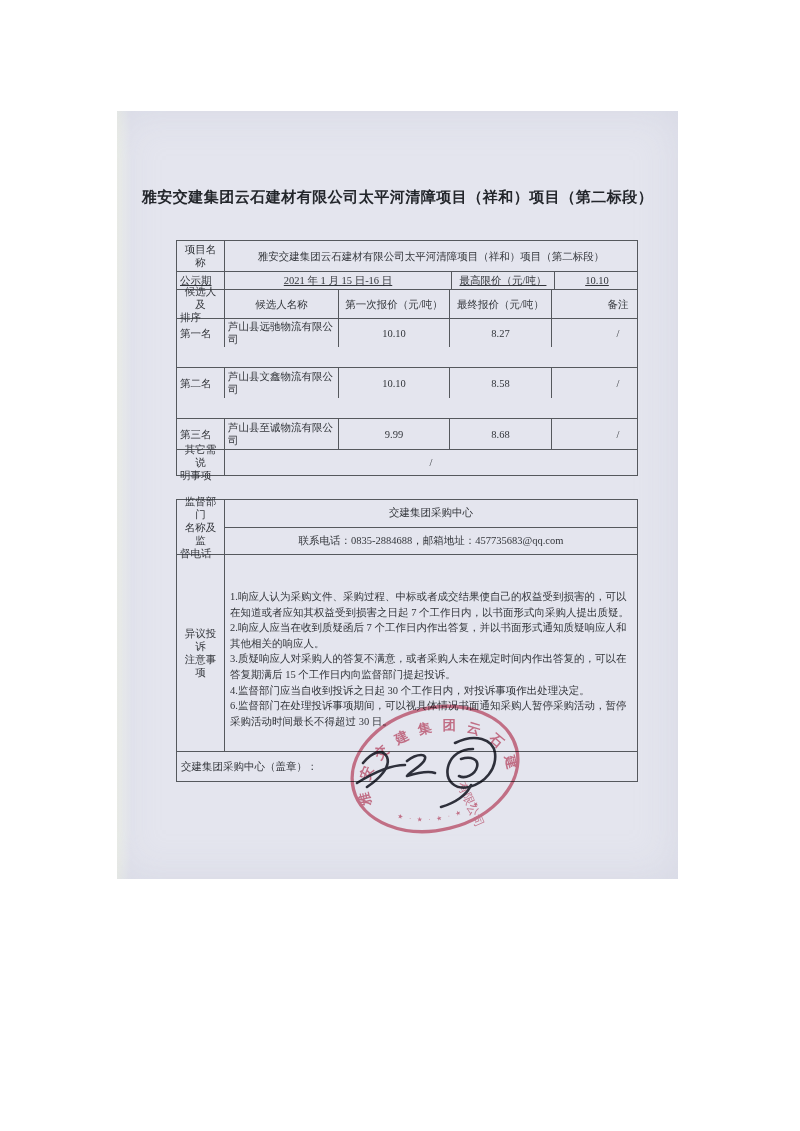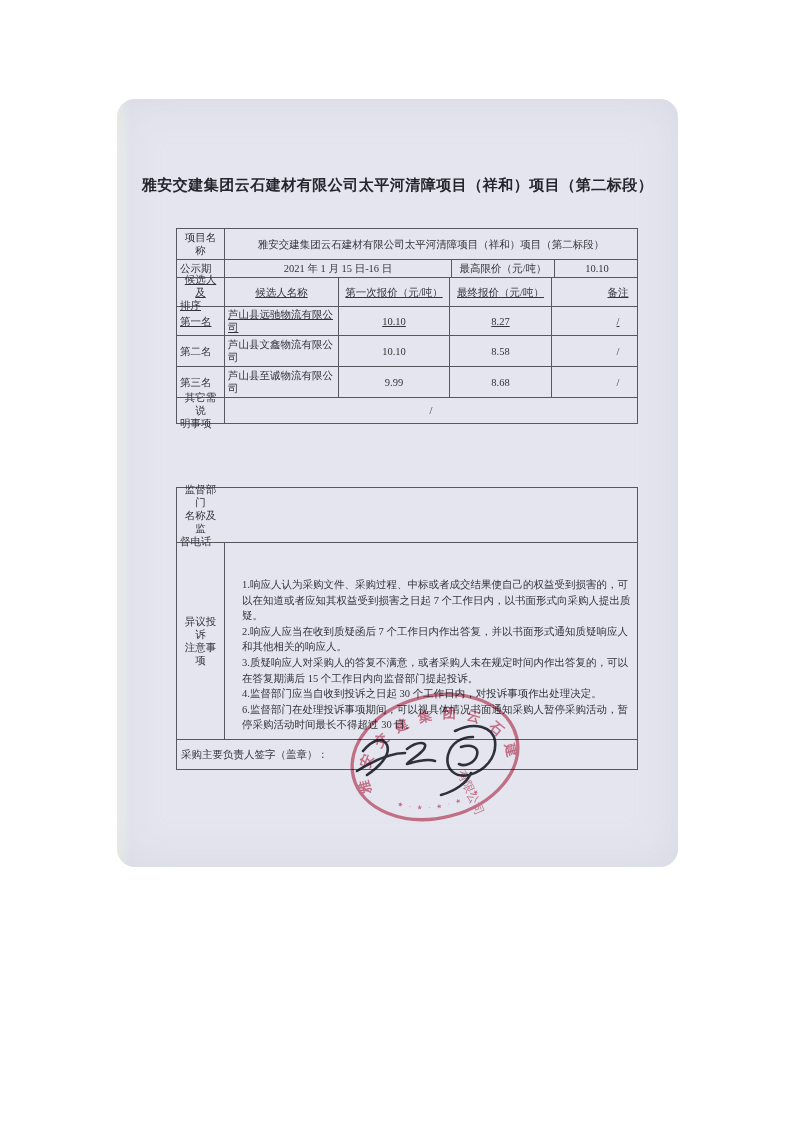--- a/index.html
+++ b/index.html
@@ -2,24 +2,23 @@
 <html><head>
 <meta charset="utf-8">
 <style>
   html,body{margin:0;padding:0;}
   body{
     width:800px;height:1131px;position:relative;background:#ffffff;
     font-family:"Liberation Serif","DejaVu Serif",serif;
     color:#32353a;overflow:hidden;
   }
   .paper{
-    position:absolute;left:117px;top:99px;width:561px;height:768px;
+    position:absolute;left:117px;top:111px;width:561px;height:768px;
     background:linear-gradient(90deg,#f1f3ea 0px,#ebedee 7px,#e4e5ee 14px,#e4e5ee 100%);
     box-shadow:inset 0 0 40px rgba(190,192,210,0.35);
-    border-radius:18px;
   }
   .doc-title{
     position:absolute;left:0;top:70px;width:100%;
     text-align:center;font-weight:bold;font-size:15px;line-height:31px;
     color:#23262b;letter-spacing:.5px;
     font-family:"Liberation Sans","DejaVu Sans",sans-serif;
   }
   .tbl{
     position:absolute;left:59px;width:462px;
     border:1px solid #55585d;box-sizing:border-box;background:transparent;
@@ -38,27 +37,27 @@
   .cell.left{justify-content:flex-start;text-align:left;}
   .lab{width:47px;flex:0 0 47px;justify-content:flex-start;text-align:center;}
   .w227{width:227px;flex:0 0 227px;}
   .w103{width:103px;flex:0 0 103px;}
   .w85{width:85px;flex:0 0 85px;}
   .w114{width:114px;flex:0 0 114px;}
   .w111{width:111px;flex:0 0 111px;}
   .w102{width:102px;flex:0 0 102px;}
   .w88{width:88px;flex:0 0 88px;padding-left:48px;}
   .grow{flex:1 1 auto;}
-  .h30{height:30px;} .h18{height:18px;} .h29{height:29px;text-decoration:underline;} .h31{height:31px;} .h26{height:26px;}
+  .h30{height:30px;} .h18{height:18px;text-decoration:underline;} .h29{height:29px;} .h31{height:31px;margin-top:20px;} .h26{height:26px;}
   .sup-right{flex:1 1 auto;display:flex;flex-direction:column;}
   .sup-right > div{flex:1 1 auto;display:flex;align-items:center;justify-content:center;box-sizing:border-box;}
   .sup-right > div + div{border-top:1px solid #55585d;}
   .objection-content{
     flex:1 1 auto;border-left:1px solid #55585d;box-sizing:border-box;
-    padding:34px 6px 8px 17px;line-height:15.6px;text-align:left;font-size:10.5px;
+    padding:34px 6px 8px 5px;line-height:15.6px;text-align:left;font-size:10.5px;
   }
   .objection-content div{margin:0;}
   .obj-row{height:197px;}
   .sig-row{height:30px;}
   .sig-row .cell{justify-content:flex-start;text-align:left;padding-left:4px;}
   .two-line{flex-direction:column;align-items:flex-start;justify-content:center;}
   .stamp-overlay{
     position:absolute;left:210px;top:566px;width:236px;height:196px;
     mix-blend-mode:multiply;pointer-events:none;
   }
@@ -123,36 +122,40 @@
     </div>
   </div>
 
   <div class="tbl tbl-b">
     <div class="row" style="height:54px">
       <div class="cell lab two-line">
         <span>监督部门</span>
         <span>名称及监</span>
         <span>督电话</span>
       </div>
+      <div class="sup-right" style="border-left:1px solid #55585d">
+        <div>交建集团采购中心</div>
+        <div>联系电话：0835-2884688，邮箱地址：457735683@qq.com</div>
+      </div>
     </div>
     <div class="row obj-row">
       <div class="cell lab two-line" style="border-left:none">
         <span>异议投诉</span>
         <span>注意事项</span>
       </div>
       <div class="objection-content">
         <div>1.响应人认为采购文件、采购过程、中标或者成交结果使自己的权益受到损害的，可以在知道或者应知其权益受到损害之日起 7 个工作日内，以书面形式向采购人提出质疑。</div>
         <div>2.响应人应当在收到质疑函后 7 个工作日内作出答复，并以书面形式通知质疑响应人和其他相关的响应人。</div>
         <div>3.质疑响应人对采购人的答复不满意，或者采购人未在规定时间内作出答复的，可以在答复期满后 15 个工作日内向监督部门提起投诉。</div>
         <div>4.监督部门应当自收到投诉之日起 30 个工作日内，对投诉事项作出处理决定。</div>
         <div>6.监督部门在处理投诉事项期间，可以视具体情况书面通知采购人暂停采购活动，暂停采购活动时间最长不得超过 30 日。</div>
       </div>
     </div>
     <div class="row sig-row">
-      <div class="cell grow">采购主要负责人签字（盖章）：</div>
+      <div class="cell grow">交建集团采购中心（盖章）：</div>
     </div>
   </div>
 
   <svg class="stamp-overlay" viewBox="0 0 236 196">
     <g transform="rotate(-14 108 92)" opacity="0.82">
       <ellipse cx="108" cy="92" rx="84" ry="61" fill="none" stroke="#d05f77" stroke-width="3.4"></ellipse>
       <defs>
         <path id="arcTop" d="M 38,113 A 71,50 0 1 1 178,113" fill="none"></path>
         <path id="arcBot" d="M 52,124 A 71,50 0 0 0 164,124" fill="none"></path>
       </defs>

